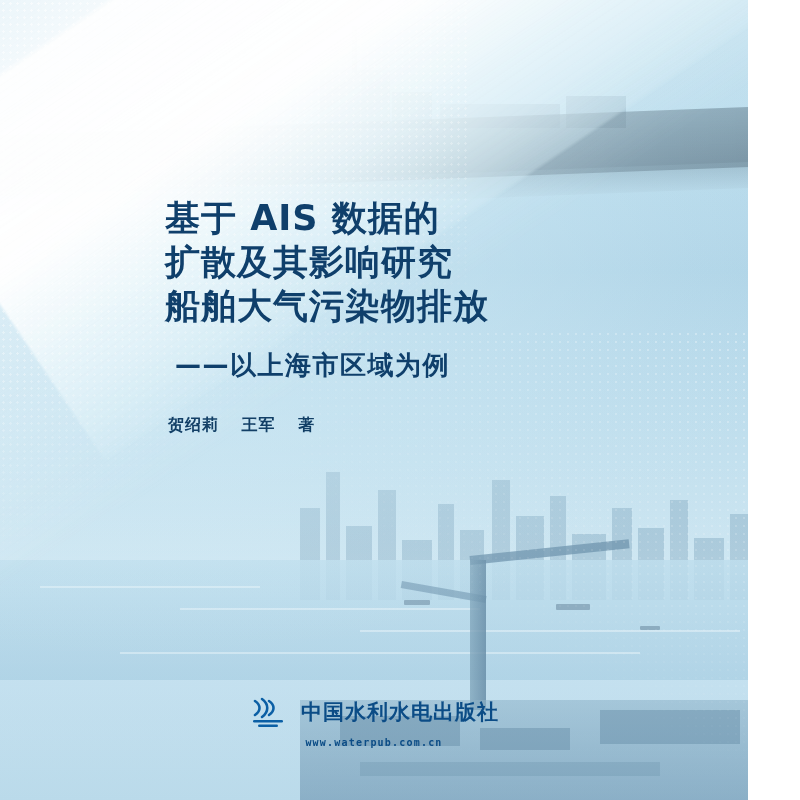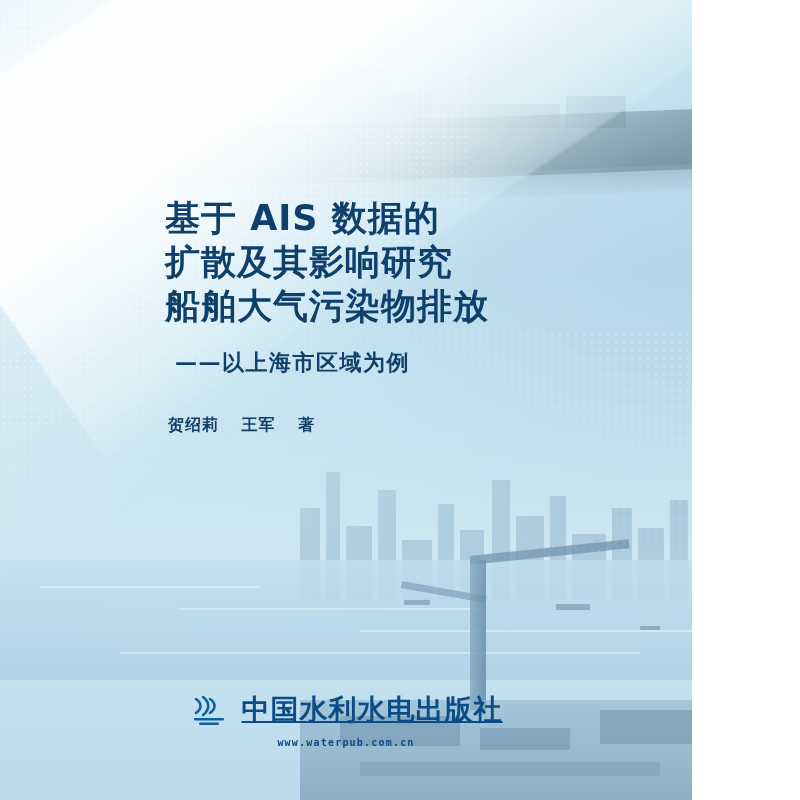--- a/index.html
+++ b/index.html
@@ -9,21 +9,21 @@
   }
   body {
     width: 800px;
     height: 800px;
     font-family: "Liberation Sans", sans-serif;
     overflow: hidden;
   }
 
   #cover {
     position: relative;
-    width: 692px;
+    width: 748px;
     height: 800px;
     overflow: hidden;
     background: #fdba74;
   }
 
   
   .photo-base {
     position: absolute;
     inset: 0;
     background:
@@ -181,21 +181,21 @@
     font-weight: 700;
     letter-spacing: 1px;
     color: #0f3f6b;
     line-height: 44px;
     white-space: nowrap;
   }
   .subtitle {
     margin-top: 20px;
     margin-left: 10px;
     font-family: "DejaVu Sans", "Liberation Sans", sans-serif;
-    font-size: 22px;
+    font-size: 26px;
     font-weight: 700;
     color: #0f3f6b;
     letter-spacing: 1.5px;
     white-space: nowrap;
   }
   .authors {
     position: absolute;
     left: 168px;
     top: 415px;
     font-family: "DejaVu Sans", "Liberation Sans", sans-serif;
@@ -220,26 +220,25 @@
     display: flex;
     align-items: center;
     gap: 12px;
   }
   .pub-mark {
     width: 40px; height: 34px;
     position: relative;
   }
   .pub-name {
     font-family: "DejaVu Sans", "Liberation Sans", sans-serif;
-    font-size: 28px;
+    font-size: 21px;
     font-weight: 700;
     color: #0b4c86;
     letter-spacing: 1px;
     white-space: nowrap;
-    text-decoration: underline;
   }
   .pub-url {
     font-family: "DejaVu Sans Mono", "Liberation Mono", monospace;
     font-size: 10px;
     font-weight: 700;
     color: #0b4c86;
     letter-spacing: 1.2px;
   }
 </style>
 </head>

